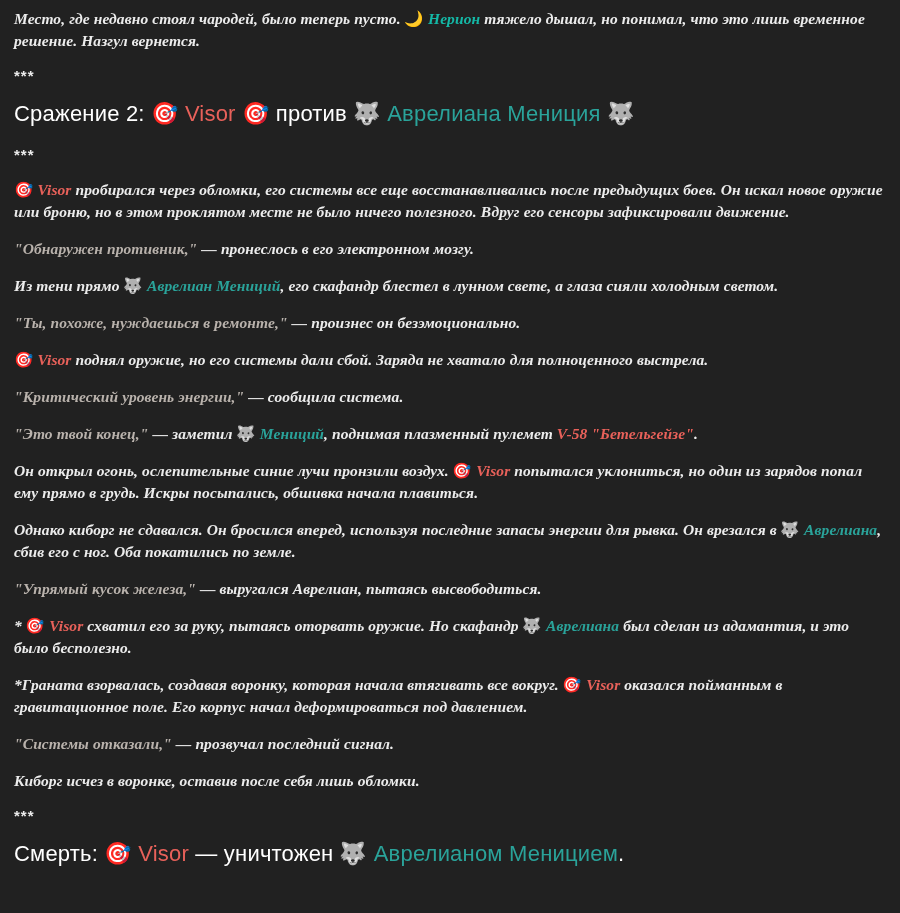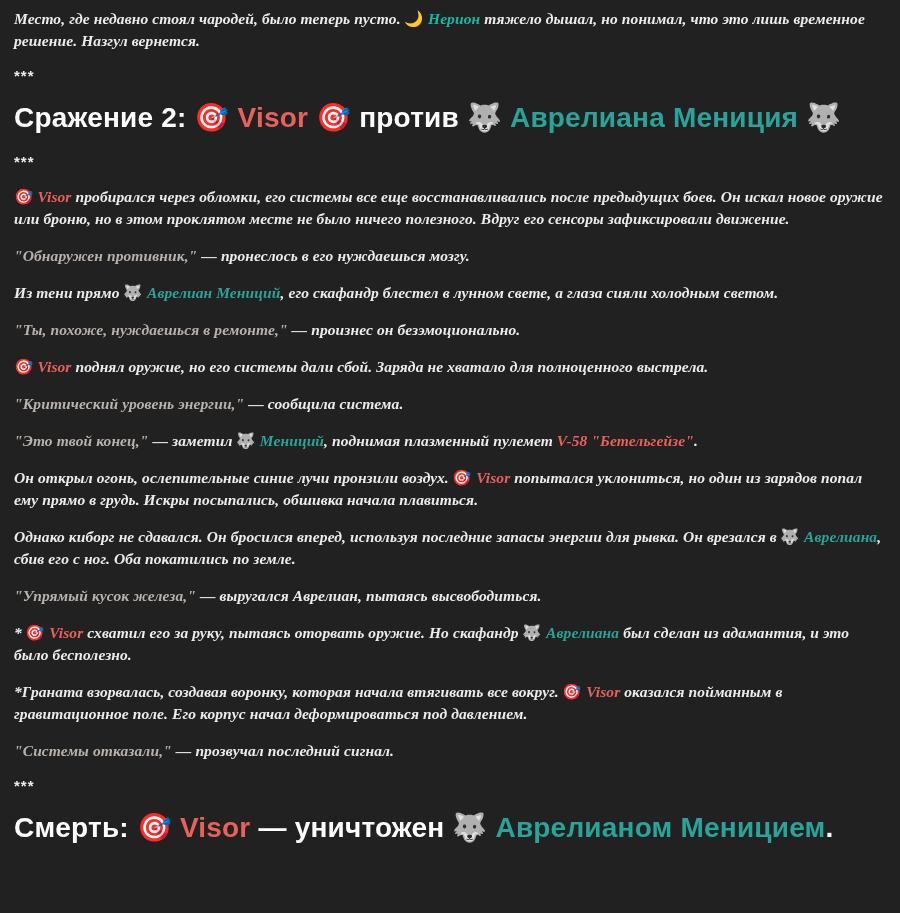--- a/index.html
+++ b/index.html
@@ -31,22 +31,22 @@
     font-style: normal;
     font-weight: 700;
     font-size: 15px;
     letter-spacing: 1px;
     margin: 0 0 16px 0;
     color: #ececec;
   }
   h2 {
     font-family: "Liberation Sans", sans-serif;
     font-style: normal;
-    font-weight: 700;
-    font-size: 28px;
+    font-weight: 400;
+    font-size: 22px;
     line-height: 1.25;
     margin: 0 0 18px 0;
     color: #ffffff;
     letter-spacing: 0.2px;
   }
   .visor { color: #e8615a; font-style: italic; }
   h2 .visor { font-style: normal; }
   .avrelian { color: #2aa39a; font-style: italic; }
   h2 .avrelian { font-style: normal; }
   .neurion { color: #14b8a6; font-style: italic; }
@@ -75,21 +75,21 @@
     <span>Сражение 2: </span><span class="emoji i-target">🎯</span> <span class="visor">Visor</span> <span class="emoji i-target">🎯</span><span> против </span><span class="emoji i-wolf">🐺</span> <span class="avrelian">Аврелиана Мениция</span> <span class="emoji i-wolf">🐺</span>
   </h2>
 
   <div class="sep">***</div>
 
   <p>
     <span class="emoji i-target">🎯</span> <span class="visor">Visor</span><span> пробирался через обломки, его системы все еще восстанавливались после предыдущих боев. Он искал новое оружие или броню, но в этом проклятом месте не было ничего полезного. Вдруг его сенсоры зафиксировали движение.</span>
   </p>
 
   <p>
-    <span class="quote">"Обнаружен противник,"</span><span> — пронеслось в его нуждаешься мозгу.</span>
+    <span class="quote">"Обнаружен противник,"</span><span> — пронеслось в его электронном мозгу.</span>
   </p>
 
   <p>
     <span>Из тени прямо </span><span class="emoji i-wolf">🐺</span> <span class="avrelian">Аврелиан Мениций</span><span>, его скафандр блестел в лунном свете, а глаза сияли холодным светом.</span>
   </p>
 
   <p>
     <span class="quote">"Ты, похоже, нуждаешься в ремонте,"</span><span> — произнес он безэмоционально.</span>
   </p>
 
@@ -123,20 +123,23 @@
 
 
   <p>
     <span>*Граната взорвалась, создавая воронку, которая начала втягивать все вокруг. </span><span class="emoji i-target">🎯</span> <span class="visor">Visor</span><span> оказался пойманным в гравитационное поле. Его корпус начал деформироваться под давлением.</span>
   </p>
 
   <p>
     <span class="quote">"Системы отказали,"</span><span> — прозвучал последний сигнал.</span>
   </p>
 
+  <p>
+    <span>Киборг исчез в воронке, оставив после себя лишь обломки.</span>
+  </p>
 
   <div class="sep">***</div>
 
   <h2>
     <span>Смерть: </span><span class="emoji i-target">🎯</span> <span class="visor">Visor</span><span> — уничтожен </span><span class="emoji i-wolf">🐺</span> <span class="avrelian">Аврелианом Меницием</span><span>.</span>
   </h2>
 
 </div>
 
 </body></html>

